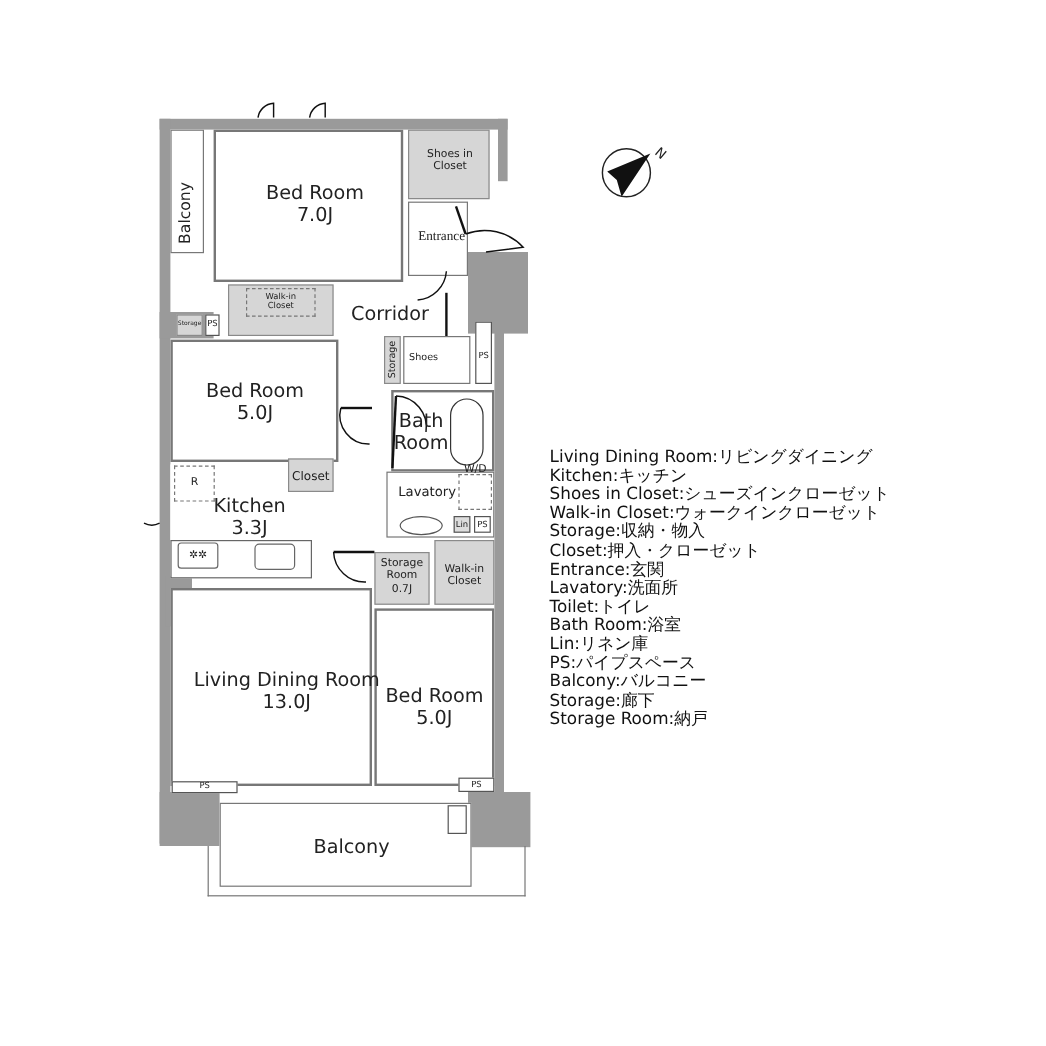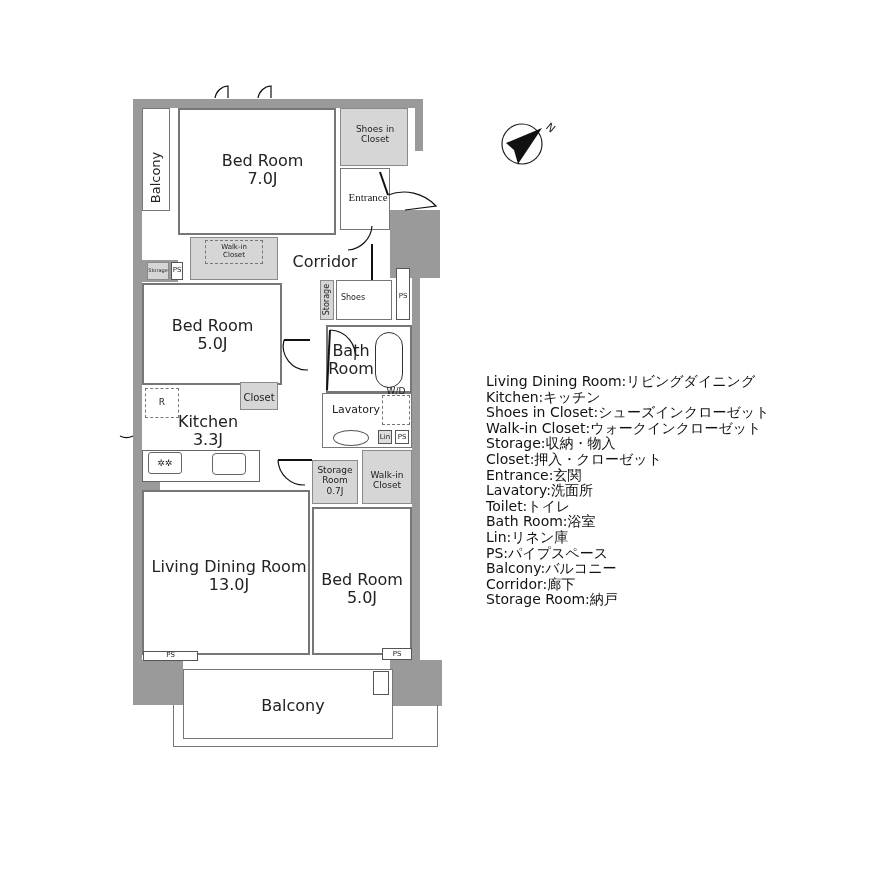--- a/index.html
+++ b/index.html
@@ -8,21 +8,21 @@
   .wall { position:absolute; background:#9a9a9a; }
   .gray { position:absolute; background:#d6d6d6; border:1px solid #8a8a8a; box-sizing:border-box; }
   .room { position:absolute; background:#ffffff; }
   .lbl { position:absolute; text-align:center; color:#222; line-height:1.15; white-space:nowrap; }
   .small { font-size:8px; }
   .med { font-size:11px; }
   .big { font-size:16px; }
   .box { position:absolute; background:#fff; border:1px solid #555; box-sizing:border-box; }
   .dash { position:absolute; border:1px dashed #777; box-sizing:border-box; }
   .legend { position:absolute; left:458px; top:374px; font-size:14px; line-height:15.6px; color:#111; }
-  .legend div { white-space:nowrap;margin-left:28px; }
+  .legend div { white-space:nowrap; }
   svg { position:absolute; left:0; top:0; }
 </style>
 </head>
 <body>
 
 <div>
 
   <div class="wall" style="left:133px;top:99px;width:290px;height:9px;"></div>
   <div class="wall" style="left:133px;top:99px;width:9px;height:604px;"></div>
   <div class="wall" style="left:415px;top:99px;width:8px;height:52px;"></div>
@@ -96,21 +96,21 @@
     <div>7.0J</div>
   </div>
   <div class="lbl big" style="left:150px;top:317px;width:125px;">
     <div>Bed Room</div>
     <div>5.0J</div>
   </div>
   <div class="lbl big" style="left:168px;top:413px;width:80px;">
     <div>Kitchen</div>
     <div>3.3J</div>
   </div>
-  <div class="lbl big" style="left:135px;top:558px;width:188px;">
+  <div class="lbl big" style="left:145px;top:558px;width:188px;">
     <div>Living Dining Room</div>
     <div>13.0J</div>
   </div>
   <div class="lbl big" style="left:312px;top:571px;width:100px;">
     <div>Bed Room</div>
     <div>5.0J</div>
   </div>
   <div class="lbl big" style="left:290px;top:253px;width:70px;">Corridor</div>
   <div class="lbl med" style="left:340px;top:191px;width:56px;font-family:Liberation Serif, serif;">Entrance</div>
   <div class="lbl big" style="left:326px;top:342px;width:50px;">
@@ -165,15 +165,15 @@
   <div>Walk-in Closet:ウォークインクローゼット</div>
   <div>Storage:収納・物入</div>
   <div>Closet:押入・クローゼット</div>
   <div>Entrance:玄関</div>
   <div>Lavatory:洗面所</div>
   <div>Toilet:トイレ</div>
   <div>Bath Room:浴室</div>
   <div>Lin:リネン庫</div>
   <div>PS:パイプスペース</div>
   <div>Balcony:バルコニー</div>
-  <div>Corridor:廊下</div>
+  <div>Storage:廊下</div>
   <div>Storage Room:納戸</div>
 </div>
 
 </body></html>

